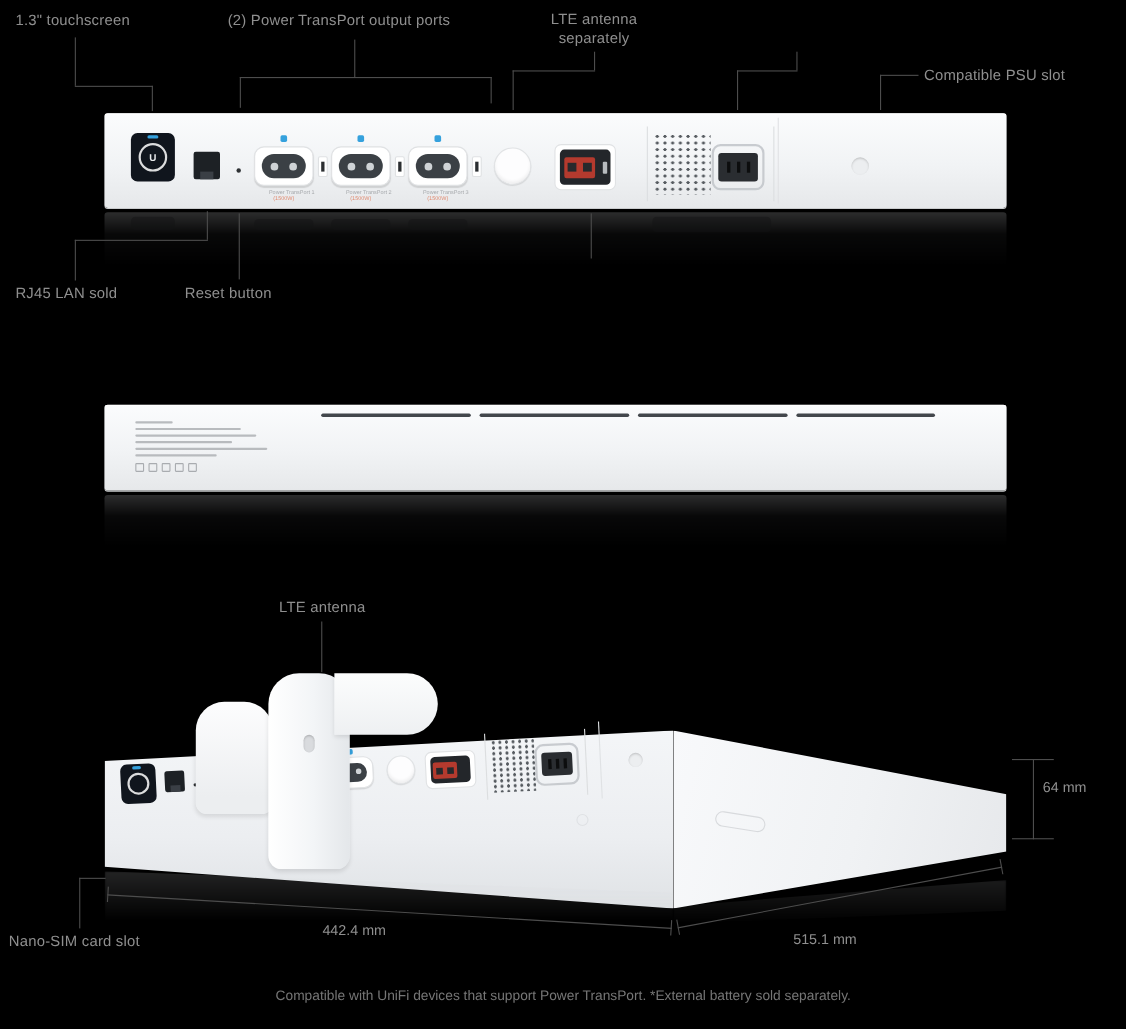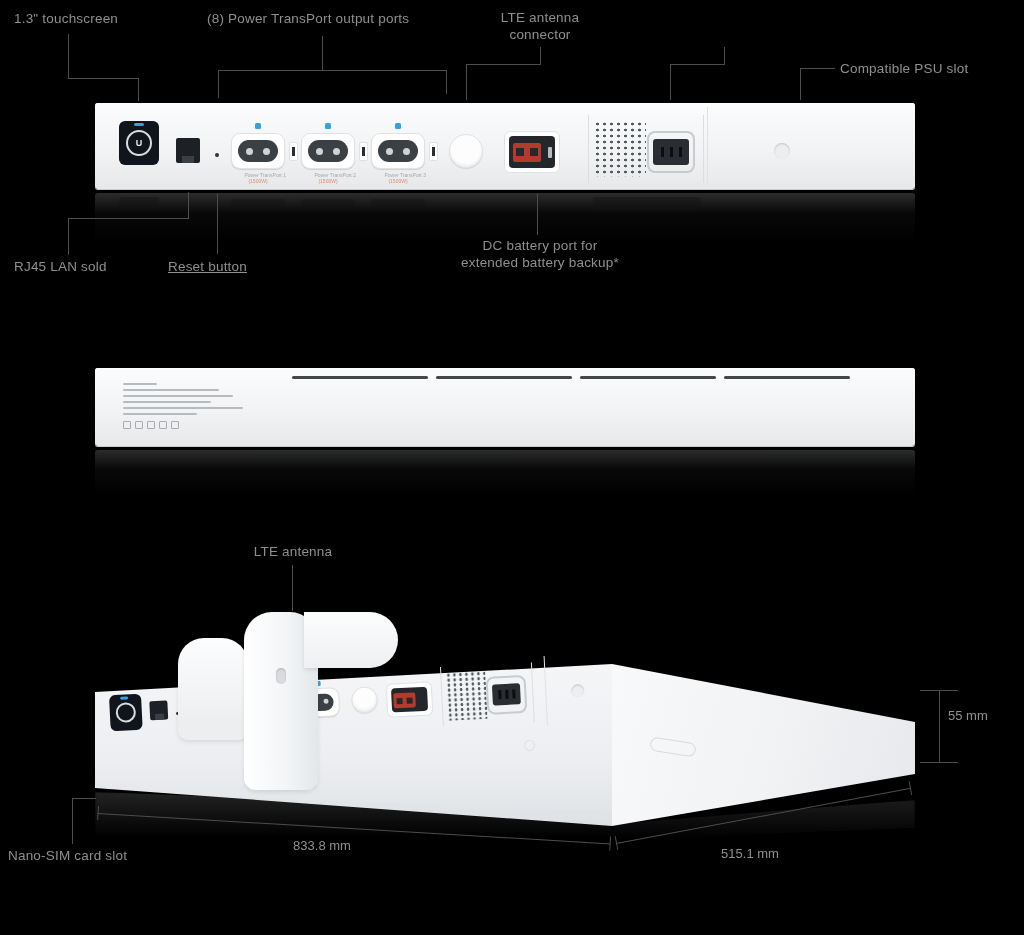--- a/index.html
+++ b/index.html
@@ -76,24 +76,24 @@
   .antenna-part { position:absolute; box-shadow:0 2px 4px rgba(0,0,0,.10); }
 
   .footnote { position:absolute; left:0; top:898px; width:1024px; text-align:center; color:#767676; font-size:12.5px; }
 </style>
 </head>
 <body>
 
 <div class="stage">
 
   <div class="lbl" style="left:14px; top:11px;">1.3" touchscreen</div>
-  <div class="lbl" style="left:207px; top:11px;">(8) Power TransPort output ports</div>
+  <div class="lbl" style="left:207px; top:11px;">(2) Power TransPort output ports</div>
   <div class="lbl center" style="left:470px; top:9px; width:140px;">
     <div>LTE antenna</div>
-    <div>connector</div>
+    <div>separately</div>
   </div>
   <div class="lbl" style="left:840px; top:61px;">Compatible PSU slot</div>
 
   <div class="cline v" style="left:68px; top:34px; height:44px;"></div>
   <div class="cline h" style="left:68px; top:78px; width:71px;"></div>
   <div class="cline v" style="left:138px; top:78px; height:23px;"></div>
 
   <div class="cline v" style="left:322px; top:36px; height:34px;"></div>
   <div class="cline h" style="left:218px; top:70px; width:229px;"></div>
   <div class="cline v" style="left:218px; top:70px; height:28px;"></div>
@@ -187,27 +187,23 @@
     <div class="rblob" style="left:498px; top:4px; width:108px; height:14px;"></div>
     <div class="rblob" style="left:24px; top:4px; width:40px; height:12px;"></div>
   </div>
 
   <div class="cline v" style="left:188px; top:192px; height:26px;"></div>
   <div class="cline h" style="left:68px; top:218px; width:121px;"></div>
   <div class="cline v" style="left:68px; top:218px; height:37px;"></div>
   <div class="lbl" style="left:14px; top:259px;">RJ45 LAN sold</div>
 
   <div class="cline v" style="left:217px; top:194px; height:60px;"></div>
-  <div class="lbl" style="left:168px; top:259px;text-decoration:underline;">Reset button</div>
+  <div class="lbl" style="left:168px; top:259px;">Reset button</div>
 
   <div class="cline v" style="left:537px; top:194px; height:41px;"></div>
-  <div class="lbl center" style="left:450px; top:237px; width:180px;">
-    <div>DC battery port for</div>
-    <div>extended battery backup*</div>
-  </div>
 
   <div class="strip" style="top:368px; height:78px;">
     <div class="vent" style="left:197px; top:8px; width:136px;"></div>
     <div class="vent" style="left:341px; top:8px; width:136px;"></div>
     <div class="vent" style="left:485px; top:8px; width:136px;"></div>
     <div class="vent" style="left:629px; top:8px; width:126px;"></div>
 
     <div style="position:absolute; left:28px; top:15px; width:150px; height:48px;">
       <div class="specbar" style="left:0; top:0; width:34px;"></div>
       <div class="specbar" style="left:0; top:6px; width:96px;"></div>
@@ -300,34 +296,35 @@
   <div style="position:absolute; left:276px; top:668px; width:10px; height:16px; border-radius:5px; background:#d9dbde; box-shadow:inset 0 1px 2px rgba(0,0,0,.2);"></div>
 
   <div style="position:absolute; left:95px; top:792px; width:517px; height:46px; opacity:.16; filter:blur(1px);
               background:linear-gradient(180deg,#d7d9dc, rgba(0,0,0,0)); clip-path:polygon(0 0, 100% 42%, 100% 100%, 0 100%);"></div>
   <div style="position:absolute; left:612px; top:800px; width:303px; height:40px; opacity:.12; filter:blur(1px);
               background:linear-gradient(180deg,#d7d9dc, rgba(0,0,0,0)); clip-path:polygon(0 60%, 100% 0, 100% 70%, 0 100%);"></div>
 
   <div class="tick" style="left:920px; top:690px; width:38px; height:1px;"></div>
   <div class="tick" style="left:920px; top:762px; width:38px; height:1px;"></div>
   <div class="tick" style="left:939px; top:690px; width:1px; height:73px;"></div>
-  <div class="dimlabel" style="left:948px; top:708px;">55 mm</div>
+  <div class="dimlabel" style="left:948px; top:708px;">64 mm</div>
 
   <div style="position:absolute; left:98px; top:806px; width:514px; height:14px; transform:rotate(3.4deg); transform-origin:0 0;">
     <div class="tick" style="left:0; top:0; width:1px; height:14px;"></div>
     <div class="tick" style="left:513px; top:0; width:1px; height:14px;"></div>
     <div class="tick" style="left:0; top:7px; width:514px; height:1px;"></div>
   </div>
-  <div class="dimlabel" style="left:272px; top:838px; width:100px;">833.8 mm</div>
+  <div class="dimlabel" style="left:272px; top:838px; width:100px;">442.4 mm</div>
 
   <div style="position:absolute; left:616px; top:836px; width:300px; height:14px; transform:rotate(-10.6deg); transform-origin:0 50%;">
     <div class="tick" style="left:0; top:0; width:1px; height:14px;"></div>
     <div class="tick" style="left:299px; top:0; width:1px; height:14px;"></div>
     <div class="tick" style="left:0; top:7px; width:300px; height:1px;"></div>
   </div>
   <div class="dimlabel" style="left:695px; top:846px; width:110px;">515.1 mm</div>
 
   <div class="cline h" style="left:72px; top:798px; width:24px;"></div>
   <div class="cline v" style="left:72px; top:798px; height:46px;"></div>
   <div class="lbl" style="left:8px; top:848px;">Nano-SIM card slot</div>
 
+  <div class="footnote">Compatible with UniFi devices that support Power TransPort. *External battery sold separately.</div>
 
 </div>
 
 </body></html>

